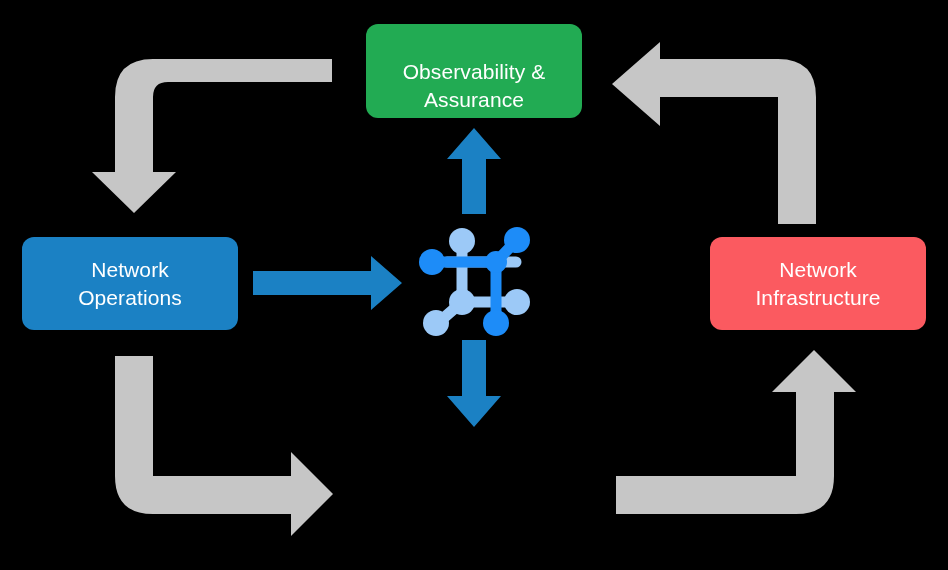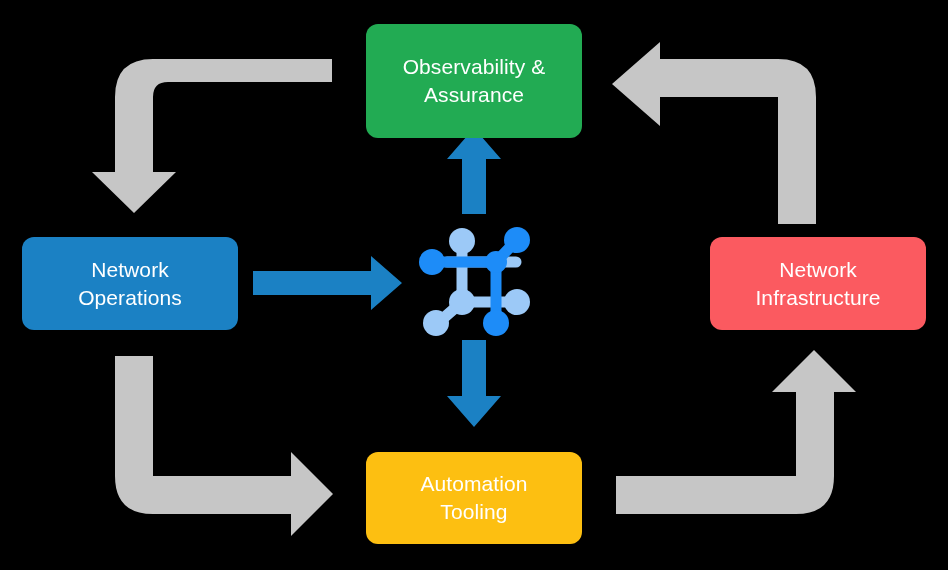--- a/index.html
+++ b/index.html
@@ -27,21 +27,21 @@
     line-height: 1.33;
     font-weight: 400;
     letter-spacing: 0.1px;
     box-sizing: border-box;
     padding: 4px 10px;
   }
   .node-label {
     white-space: pre-line;
     display: block;
   }
-  #box-observability { left: 366px; top: 24px;  width: 216px; height: 114px;  background: #22AB53; }
+  #box-observability { left: 366px; top: 24px;  width: 216px; height: 94px;  background: #22AB53; align-items: flex-end; }
   #box-operations    { left: 22px;  top: 237px; width: 216px; height: 93px;  background: #1B81C4; }
   #box-infrastructure{ left: 710px; top: 237px; width: 216px; height: 93px;  background: #FB5A60; }
   #box-automation    { left: 366px; top: 452px; width: 216px; height: 92px;  background: #FDBF11; }
 
   svg.layer {
     position: absolute;
     left: 0;
     top: 0;
     width: 948px;
     height: 570px;
@@ -119,18 +119,14 @@
   <div class="node-box" id="box-operations" style="background: rgb(27, 129, 196);">
     <span class="node-label">Network
 Operations</span>
   </div>
 
   <div class="node-box" id="box-infrastructure" style="background: rgb(251, 90, 96);">
     <span class="node-label">Network
 Infrastructure</span>
   </div>
 
-  <div class="node-box" id="box-automation" style="background: rgb(253, 191, 17);">
-    <span class="node-label">Automation
-Tooling</span>
-  </div>
 
 </div>
 
 </body></html>

